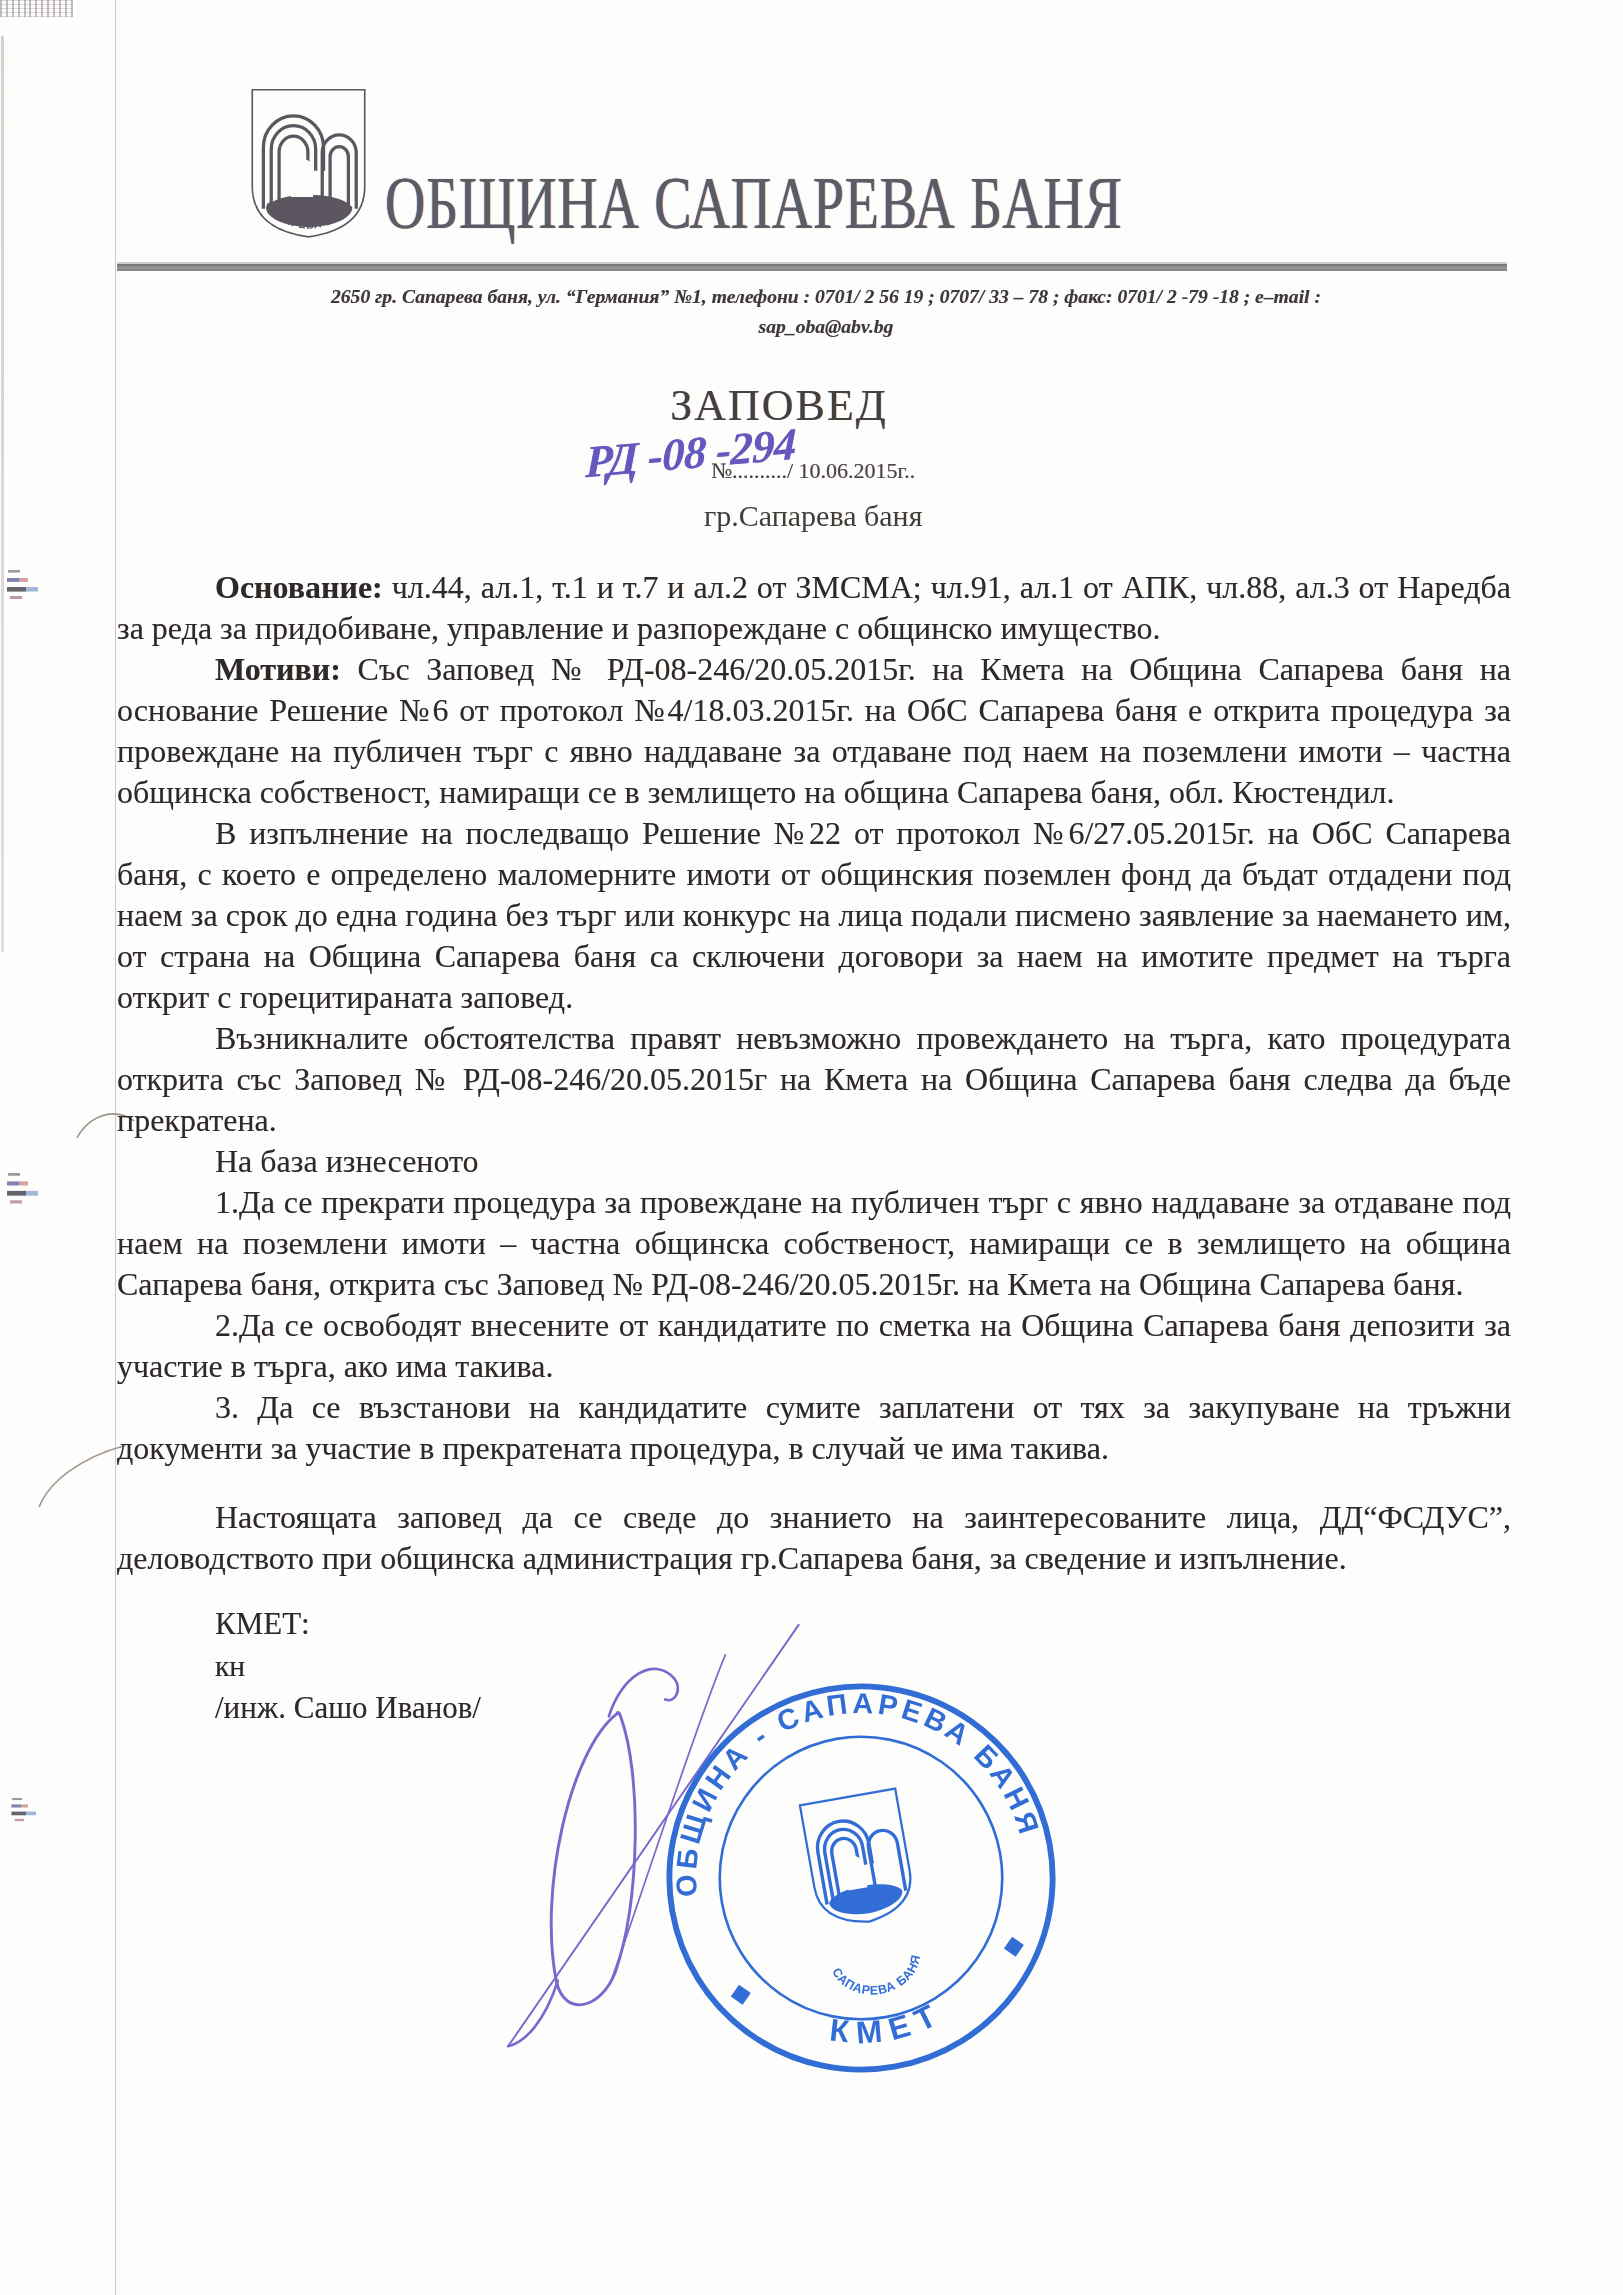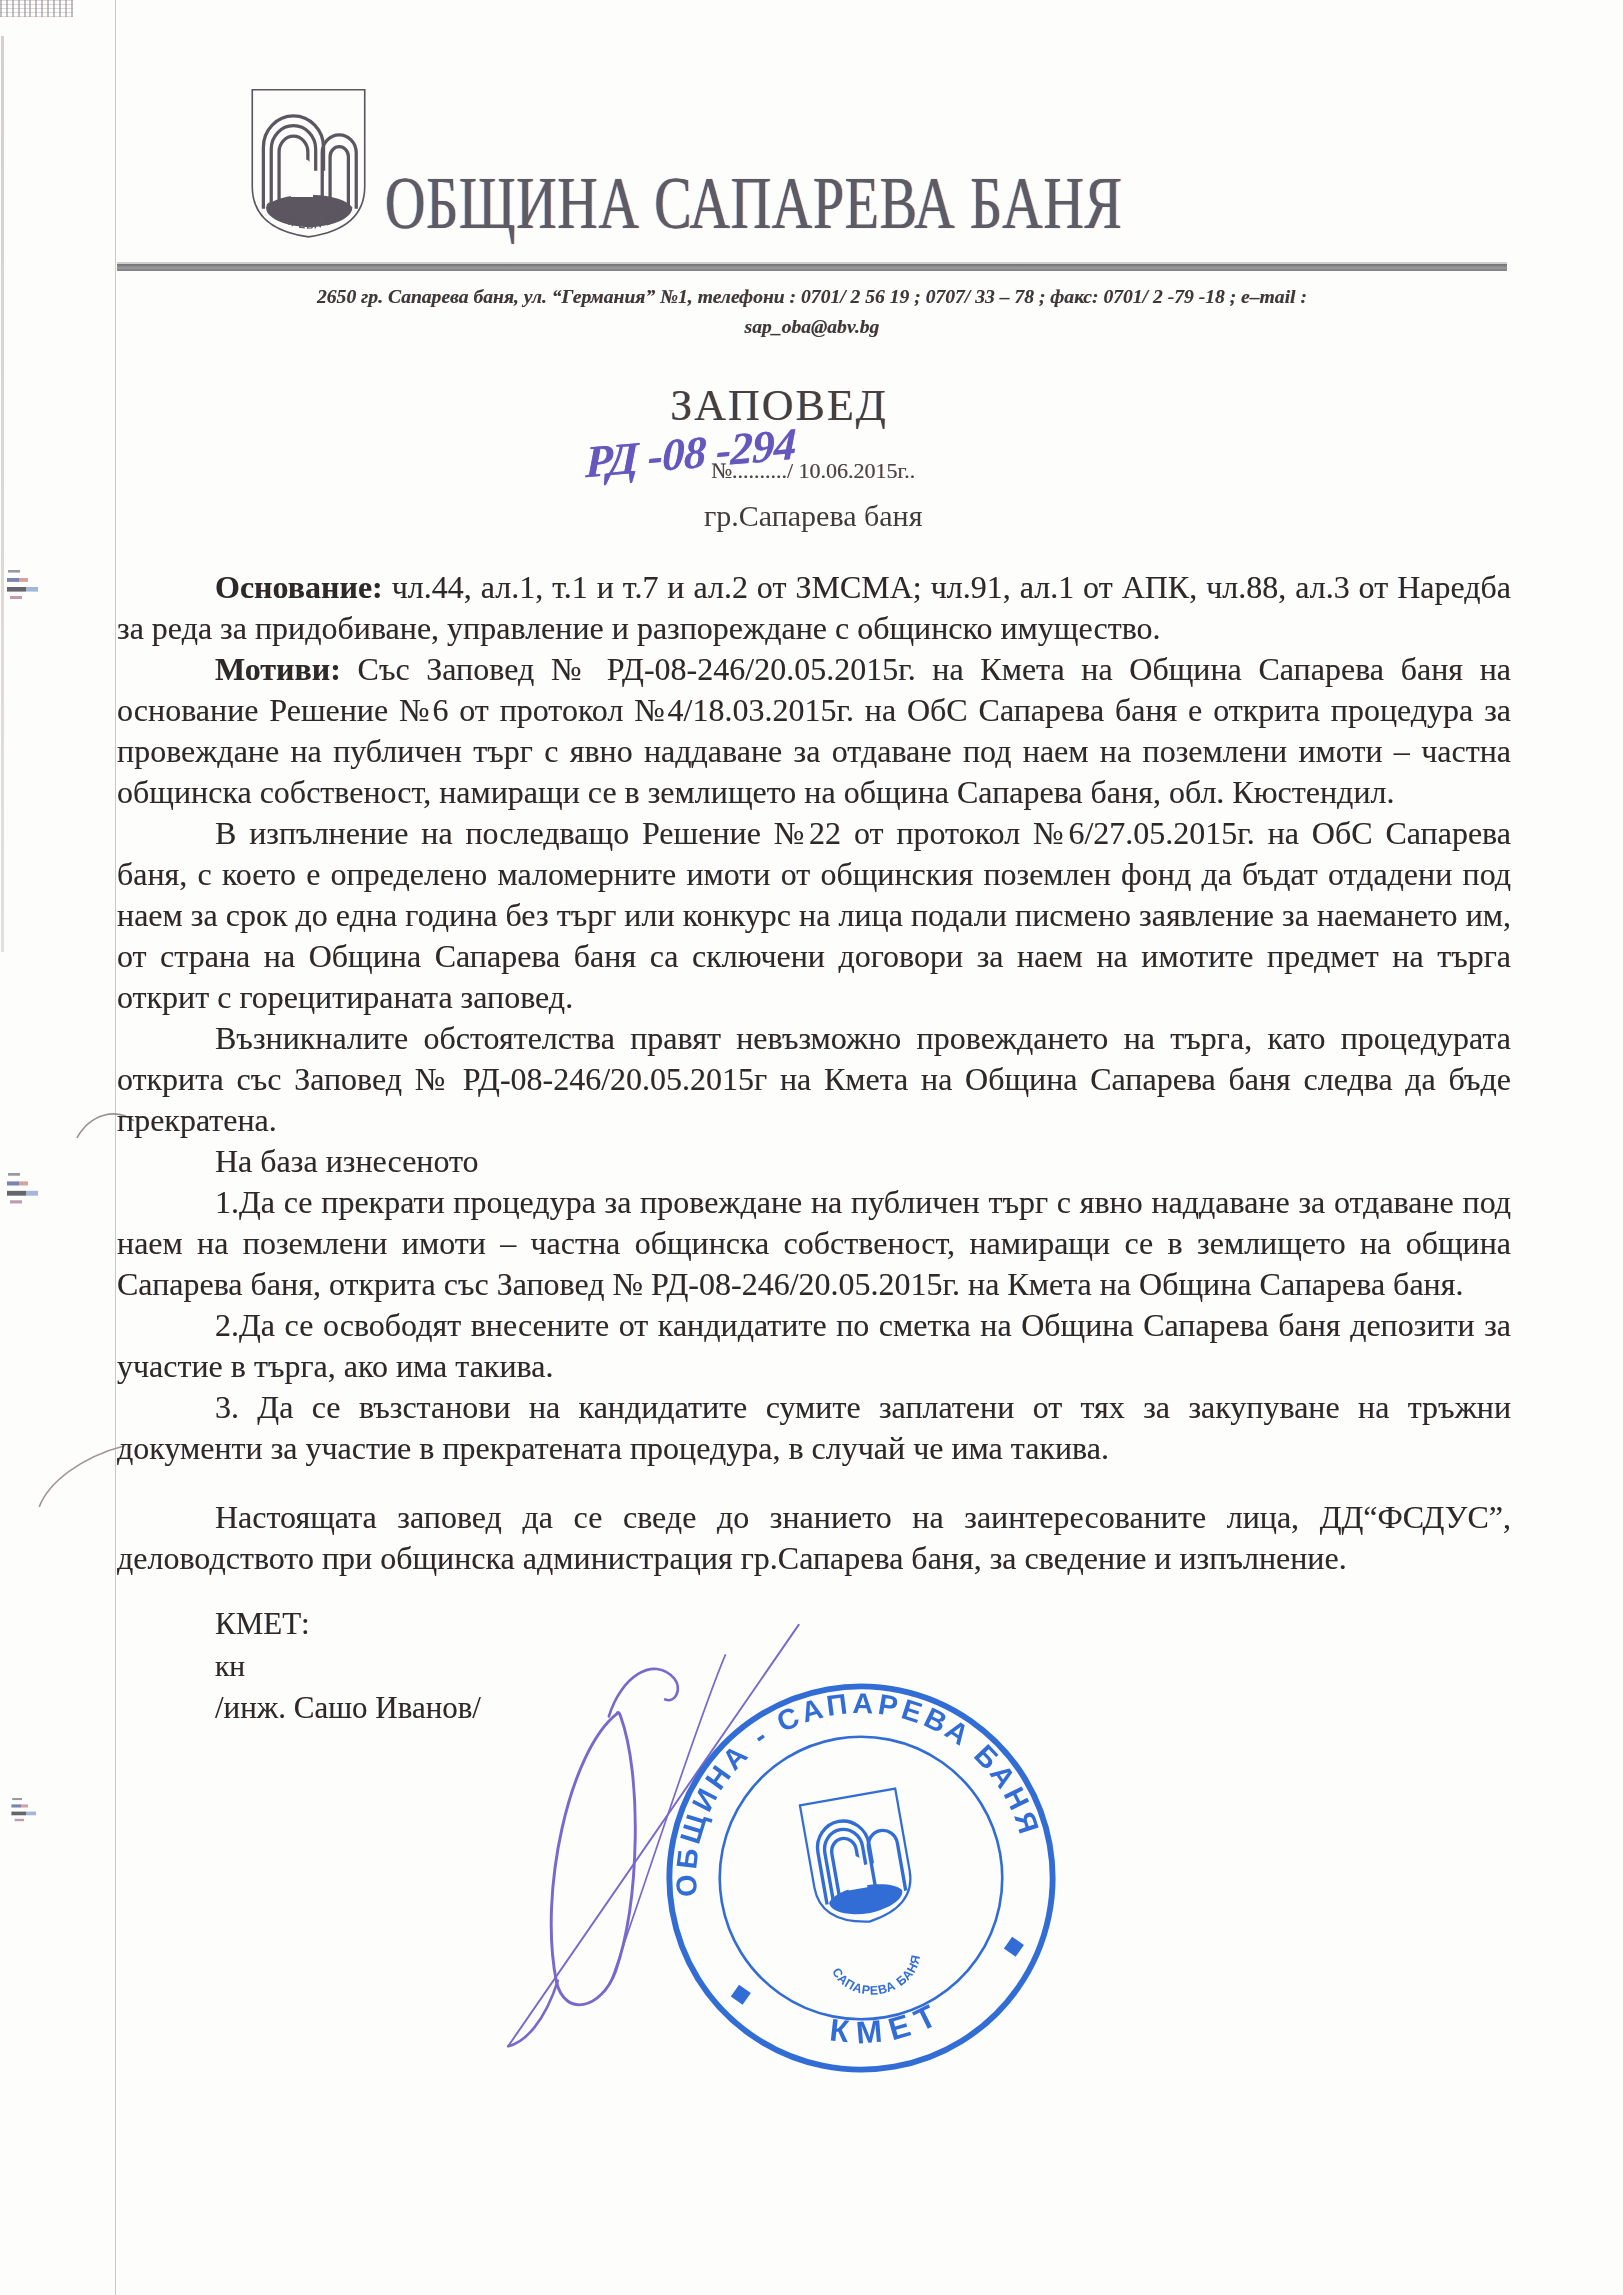--- a/index.html
+++ b/index.html
@@ -34,21 +34,21 @@
   .emblem{position:absolute;left:249px;top:87px;}
   .org-title{
     position:absolute;left:385px;top:161px;width:838px;
     font-size:56px;font-weight:400;letter-spacing:0.7px;white-space:nowrap;
     color:#5d5c64;transform:scaleY(1.32);transform-origin:left top;
     text-shadow:0.7px 0 rgba(170,60,40,.35),-0.7px 0 rgba(40,90,180,.35),0 0 0.7px rgba(90,90,100,.8);
   }
   .rule{position:absolute;left:117px;top:264px;width:1390px;height:7.2px;
     background:linear-gradient(#6f6f72,#9a9a9c 55%,#7d7d80);
     box-shadow:0 -2px 0 rgba(120,120,125,.35);}
-  .contact{position:absolute;left:118px;width:1388px;text-align:center;
+  .contact{position:absolute;left:132px;width:1388px;text-align:center;
     font-style:italic;font-weight:bold;font-size:19.6px;color:#3d3936;
     text-shadow:0.3px 0 rgba(170,60,40,.3),-0.3px 0 rgba(40,90,180,.3);}
   .contact.l1{top:286px;}
   .contact.l2{top:316px;}
   
   .doc-title{position:absolute;left:622px;top:380px;width:314px;text-align:center;
     font-size:44px;letter-spacing:2px;color:#45403e;
     text-shadow:0.5px 0 rgba(170,60,40,.35),-0.5px 0 rgba(40,90,180,.35);}
   .order-printed{position:absolute;left:711px;top:458px;font-size:22px;color:#4a4542;
     text-shadow:0.3px 0 rgba(170,60,40,.3),-0.3px 0 rgba(40,90,180,.3);}

